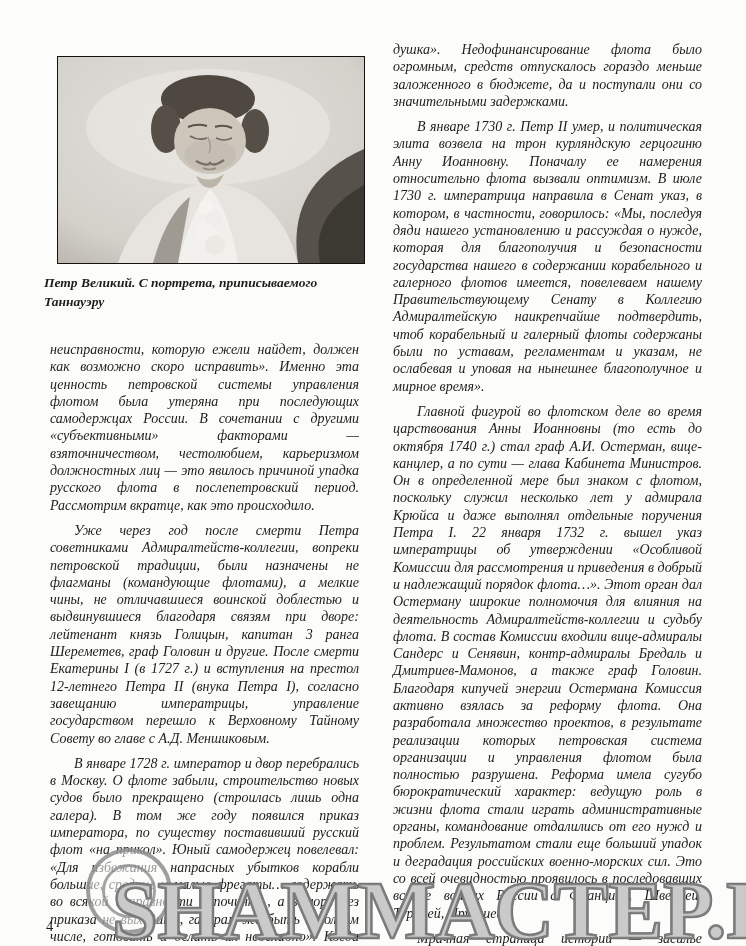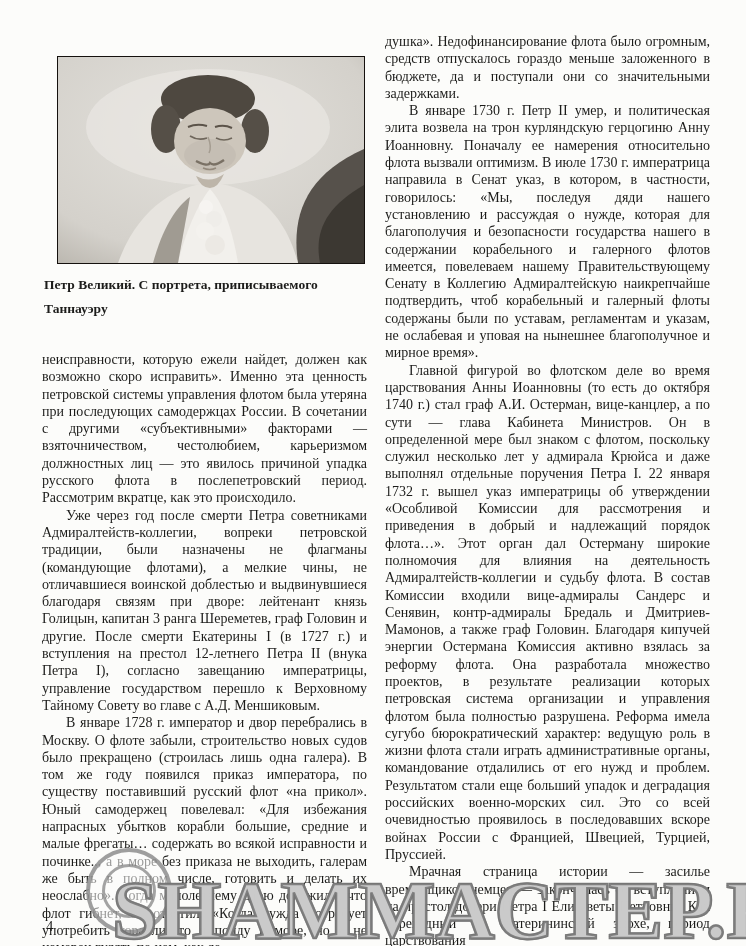--- a/index.html
+++ b/index.html
@@ -9,41 +9,43 @@
     height: 946px;
     background: #fcfcfa;
     overflow: hidden;
     font-family: "Liberation Serif", "DejaVu Serif", serif;
     color: #1c1c1a;
   }
   .col { position: absolute; top: 33px; }
   .col-left  { left: 42px;  width: 325px; }
   .col-right { left: 385px; width: 325px; }
   .para {
-    margin: 0;
+    margin: 8px;
     font-size: 14px;
     line-height: 17.3px;
     text-align: justify;
+    font-style: italic;
   }
   .indent { text-indent: 24px; }
 
   figure.portrait { margin: 0 0 30px 0; }
   .portrait-frame {
     width: 306px;
     height: 206px;
     border: 1px solid #15110e;
     margin: 23px 0 0 15px;
     background: #d6d3cd;
     overflow: hidden;
   }
   .caption {
     margin: 9px 2px 0 2px;
     font-size: 13.5px;
-    line-height: 24px;
+    line-height: 19px;
     font-weight: bold;
+    font-style: italic;
   }
 
   .page-number {
     position: absolute;
     left: 46px;
     bottom: 11px;
     font-size: 14.5px;
     z-index: 6;
   }
 

